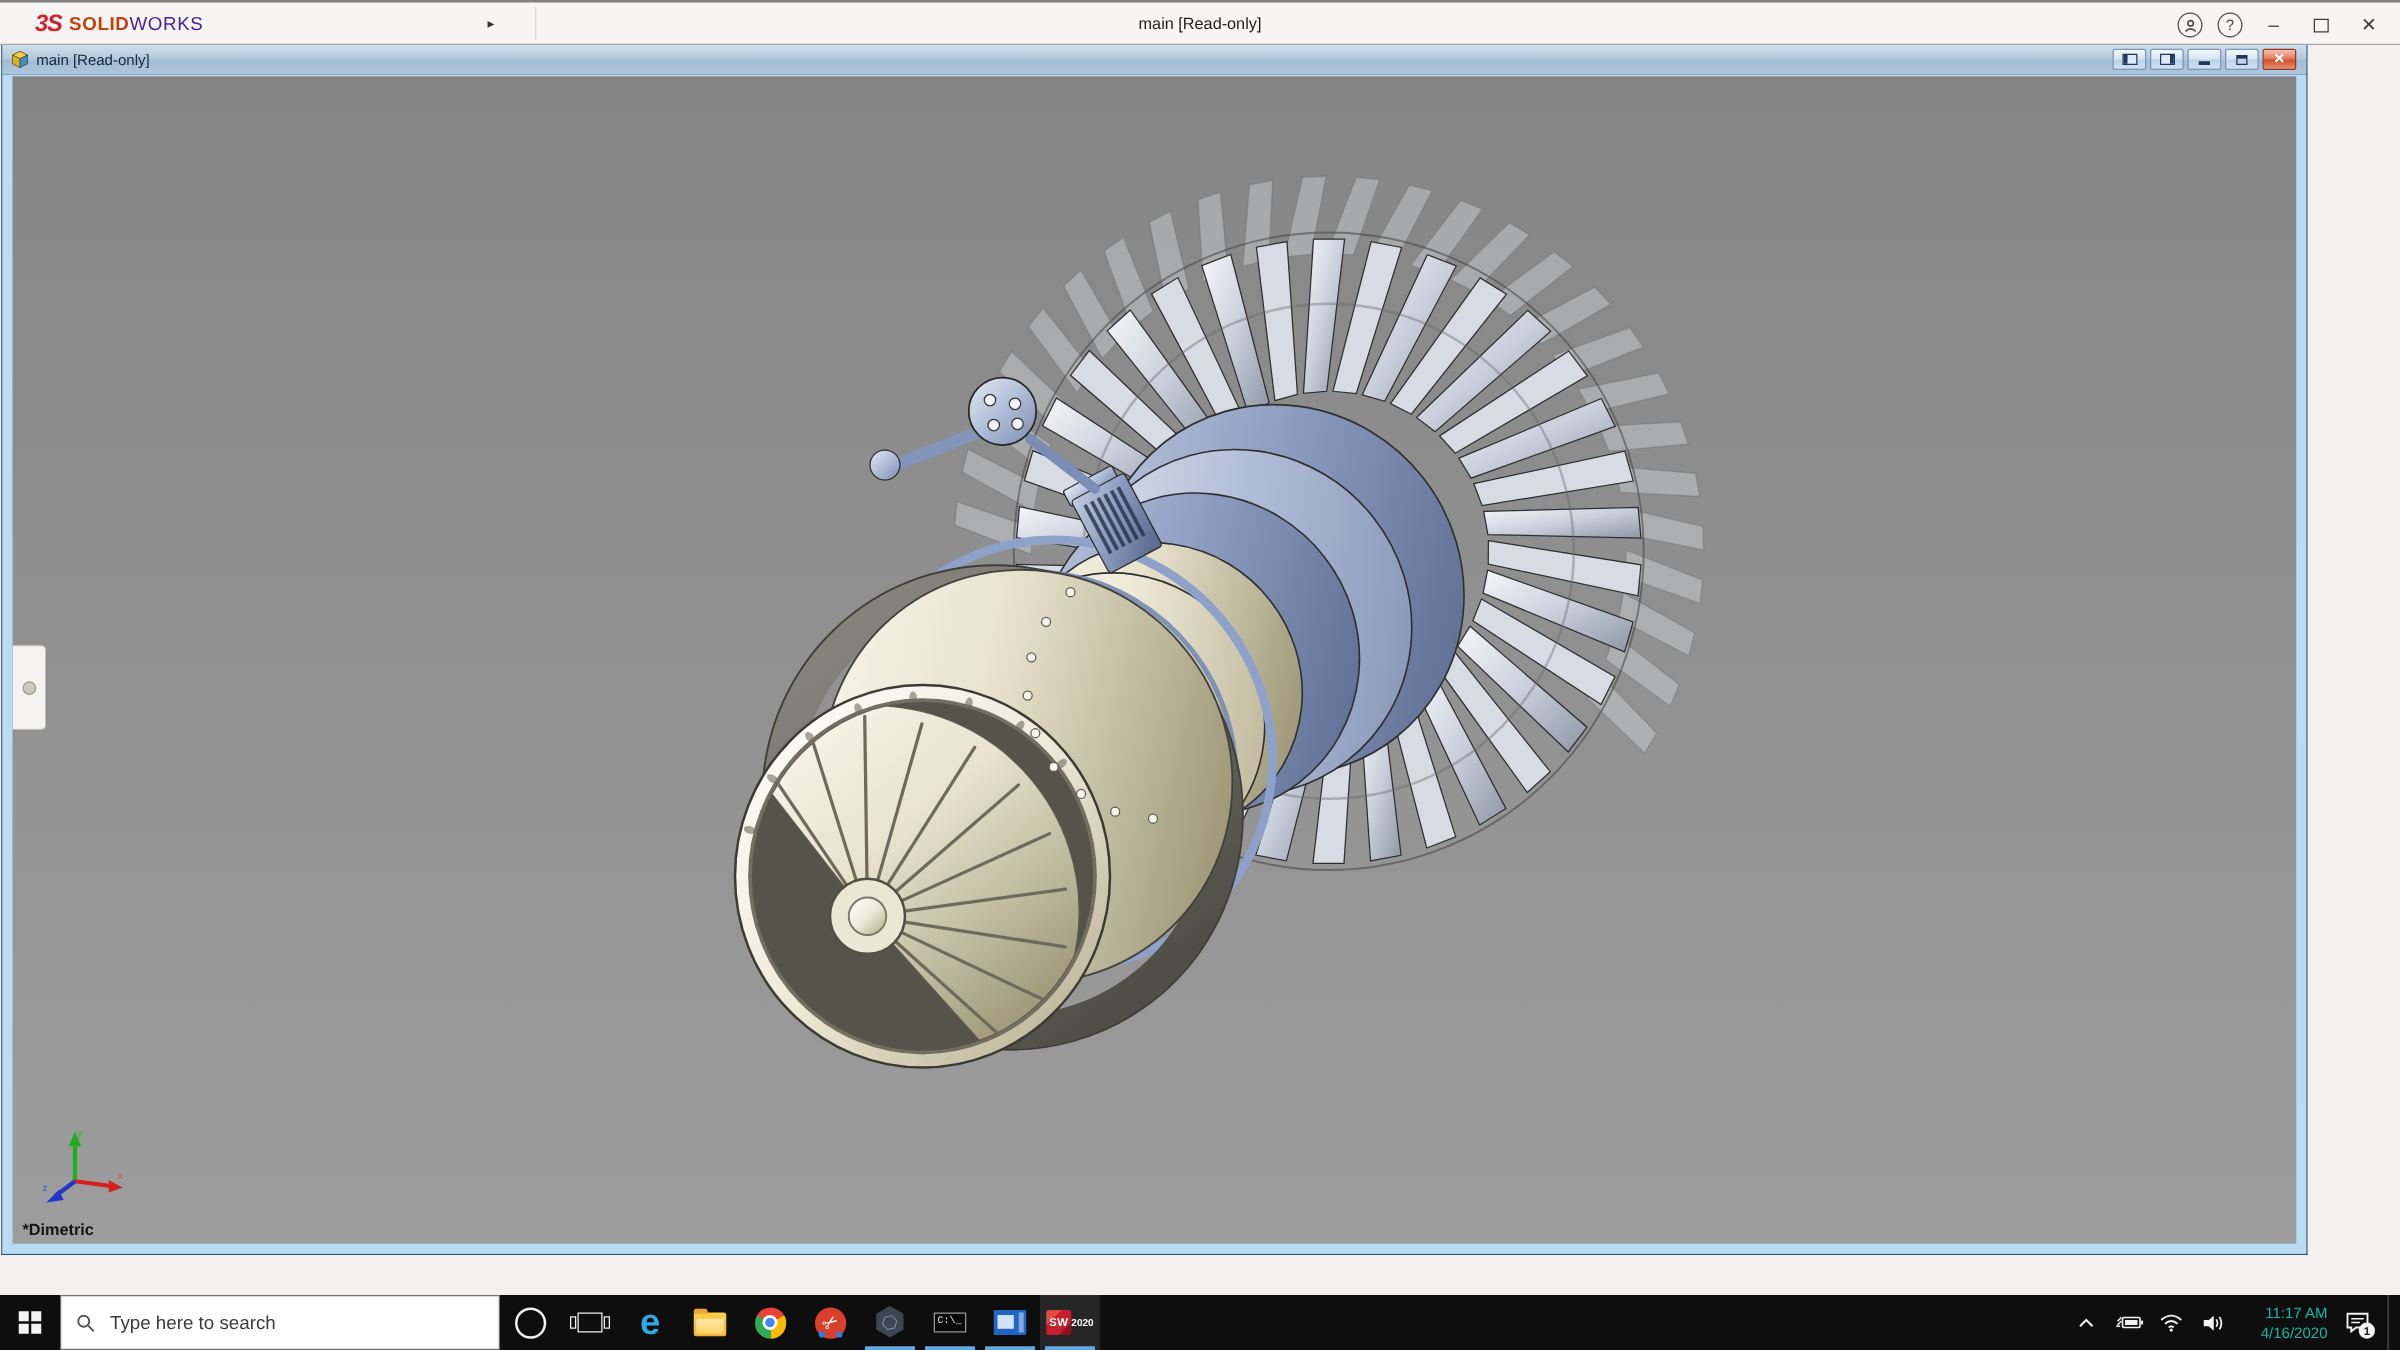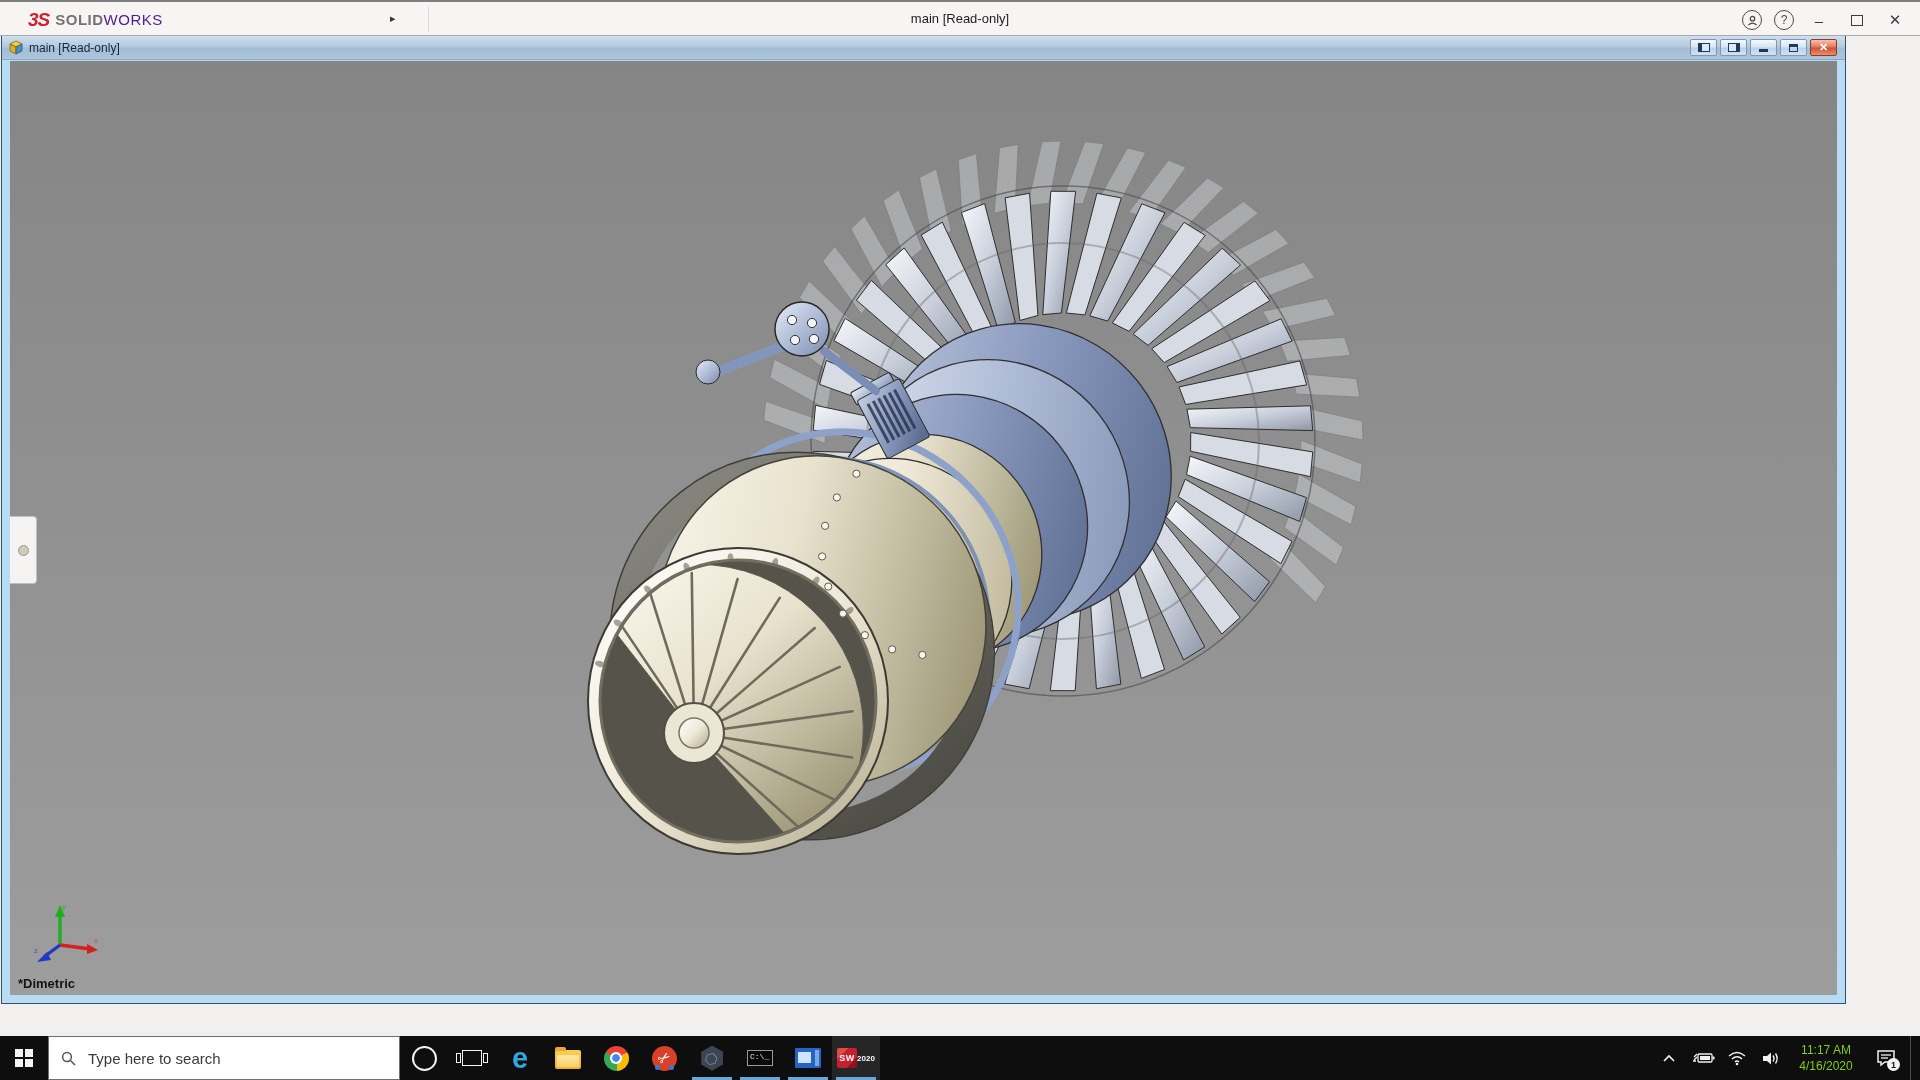--- a/index.html
+++ b/index.html
@@ -2,21 +2,21 @@
 <html><head>
 <meta charset="utf-8">
 <style>
   html,body{margin:0;padding:0;width:1920px;height:1080px;overflow:hidden;
     font-family:"Liberation Sans",sans-serif;background:#f1f0ef;}
   
   .appbar{position:absolute;left:0;top:0;width:1920px;height:36px;background:#f6f5f4;
     border-top:2px solid #7f7f7f;border-bottom:1px solid #a8a8a8;box-sizing:border-box;}
   .brand{position:absolute;left:28px;top:7px;display:flex;align-items:center;gap:6px;}
   .brand .b3s{color:#d1202c;font-style:italic;font-weight:bold;font-size:19px;letter-spacing:-1px;}
-  .brand .solid{color:#737373;font-weight:bold;font-size:15px;letter-spacing:.5px;}
+  .brand .solid{color:#c2410c;font-weight:bold;font-size:15px;letter-spacing:.5px;}
   .brand .works{color:#4c1d95;font-weight:normal;font-size:15px;letter-spacing:.5px;}
   .brand-arrow{position:absolute;left:390px;top:10px;color:#333;font-size:11px;}
   .appbar-sep{position:absolute;left:428px;top:4px;height:26px;width:1px;background:#d9d9d9;}
   .apptitle{position:absolute;left:0;right:0;top:9px;text-align:center;font-size:13px;color:#1c1c1c;}
   .appctl{position:absolute;top:0;right:0;height:36px;display:flex;align-items:center;gap:12px;padding-right:12px;}
   .circbtn{width:20px;height:20px;border:1.6px solid #4a4a4a;border-radius:50%;color:#4a4a4a;
     display:flex;align-items:center;justify-content:center;font-size:12px;box-sizing:border-box;}
   .flatbtn{width:26px;height:22px;display:flex;align-items:center;justify-content:center;color:#3c3c3c;font-size:15px;}
   .restore-sq{width:10px;height:9px;border:1.6px solid #3c3c3c;position:relative;background:#f6f5f4;}
   .restore-sq:before{content:"";position:absolute;left:3px;top:-5px;width:10px;height:9px;border:1.6px solid #3c3c3c;z-index:-1;}
@@ -85,21 +85,21 @@
   .mediaapp{width:26px;height:20px;background:#2465c4;position:relative;border-radius:1px;}
   .mediaapp:before{content:"";position:absolute;left:3px;top:4px;width:13px;height:11px;background:#cfe3fb;}
   .mediaapp:after{content:"";position:absolute;right:2px;top:2px;width:4px;height:16px;background:#7fa7e0;}
   .swicon{display:flex;flex-direction:row;align-items:center;line-height:1;}
   .swcube{width:20px;height:20px;background:linear-gradient(135deg,#e04b44 0 30%,#c6202e 30% 75%,#8f1420 75%);
     border-radius:2px;display:flex;align-items:center;justify-content:center;
     color:#fff;font-size:9px;font-weight:bold;letter-spacing:.5px;}
   .swyear{color:#fff;font-size:8px;font-weight:bold;margin-top:1px;}
   .tray{margin-left:auto;display:flex;align-items:center;gap:4px;padding-right:4px;}
   .trayicon{width:30px;height:44px;display:flex;align-items:center;justify-content:center;}
-  .clock{width:72px;text-align:center;color:#84cc16;font-size:12px;line-height:1.35;}
+  .clock{width:72px;text-align:right;color:#14b8a6;font-size:12px;line-height:1.35;}
   .action{position:relative;width:40px;height:44px;display:flex;align-items:center;justify-content:center;}
   .badge{position:absolute;right:6px;bottom:9px;width:13px;height:13px;border-radius:50%;background:#f2f2f2;
     color:#111;font-size:9px;font-weight:bold;display:flex;align-items:center;justify-content:center;}
   .showdesk{width:6px;height:44px;border-left:1px solid #4d4d4d;box-sizing:border-box;}
 </style>
 </head>
 <body>
 
 <div class="appbar">
   <div class="brand">

